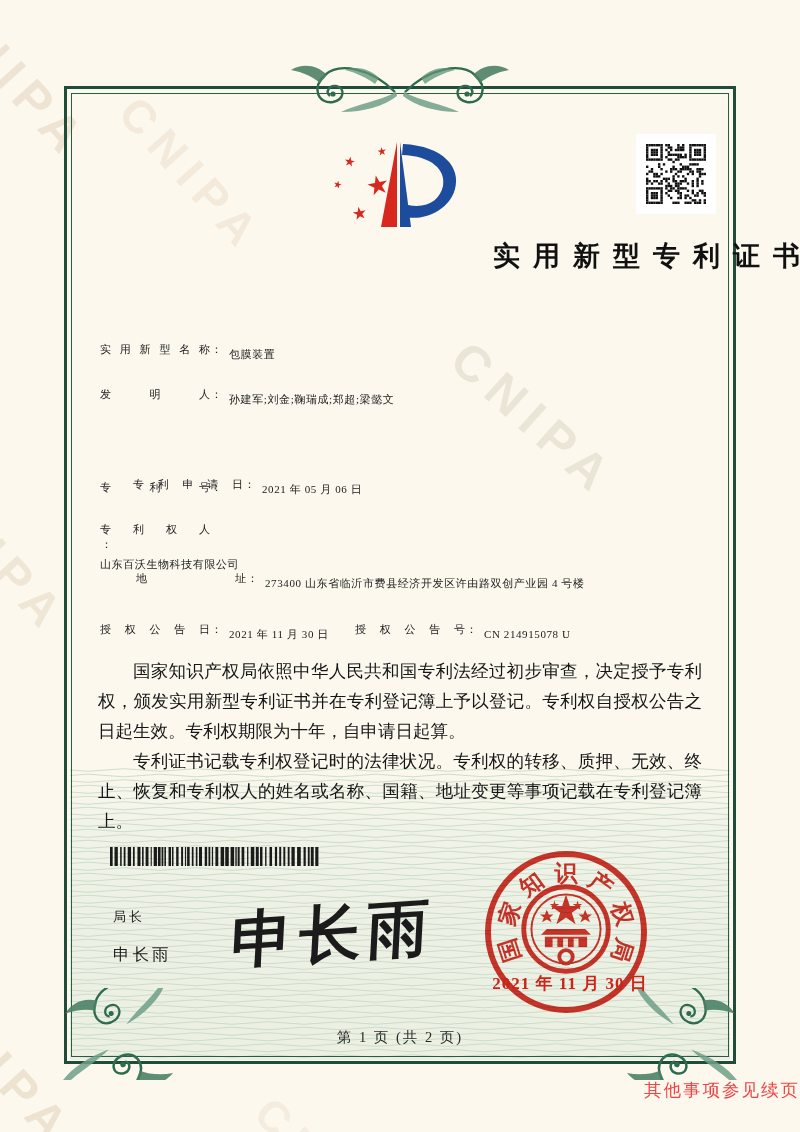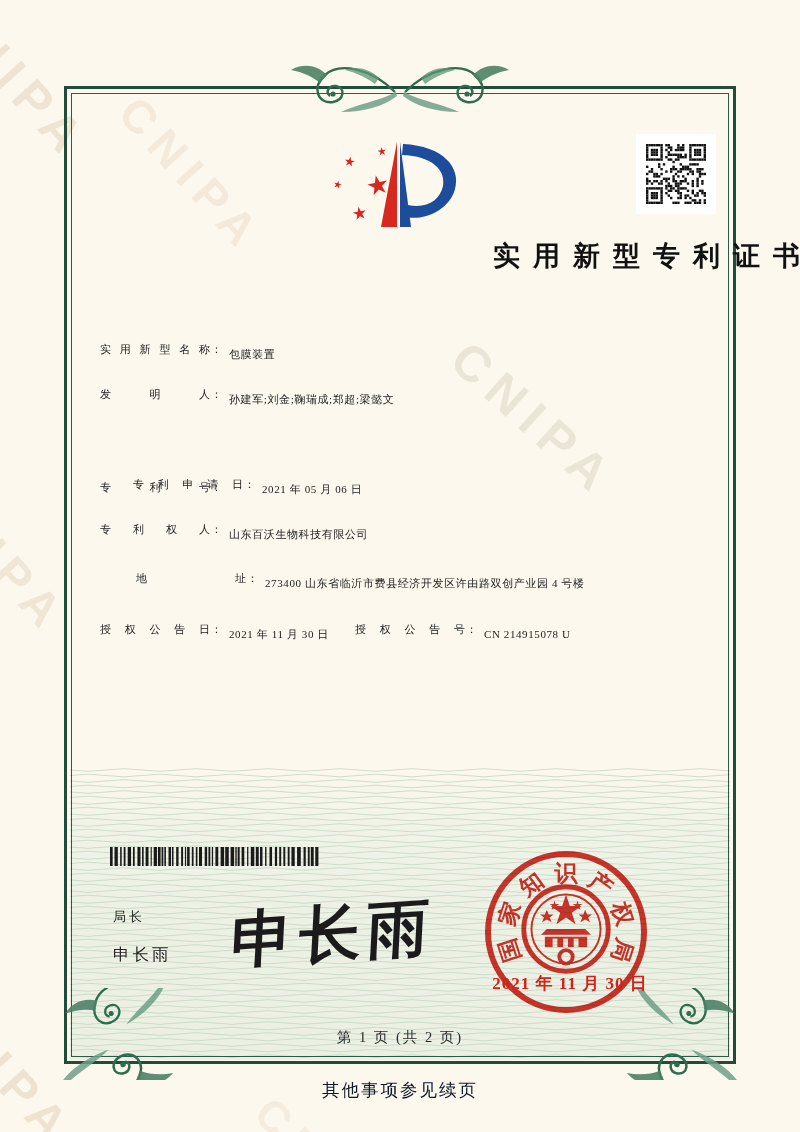--- a/index.html
+++ b/index.html
@@ -46,22 +46,22 @@
   
   .seal{position:absolute;left:485px;top:851px;width:162px;height:162px;opacity:.93;mix-blend-mode:multiply;}
   .seal-ring{position:absolute;left:0;top:0;width:150px;height:150px;border:6px solid #d3271d;border-radius:50%;}
   .seal-char{position:absolute;left:50%;top:50%;font-size:23px;font-weight:700;color:#d3271d;line-height:1;}
   .seal-emblem{position:absolute;left:33px;top:30px;}
   .seal-date{position:absolute;left:480px;top:972px;width:180px;text-align:center;font-size:17px;
              font-weight:700;color:#ce2318;letter-spacing:1px;z-index:5;}
   
   .pagenum{position:absolute;left:0;top:1028px;width:100%;text-align:center;font-size:14.5px;
            letter-spacing:2px;color:#2a2a2a;}
-  .footnote{position:absolute;left:0;top:1078px;width:100%;text-align:center;font-size:17.5px;
-            letter-spacing:2px;color:#0f172a;}
+  .footnote{position:absolute;left:0;top:1078px;width:100%;text-align:right;font-size:17.5px;
+            letter-spacing:2px;color:#ef4444;}
   .orn{position:absolute;pointer-events:none;}
 </style>
 </head>
 <body>
 
 <div class="page">
 
   <span class="wm" style="left:-34px;top:-18px;font-size:50px;color:#ecdfcd;opacity:.8;transform:rotate(48deg);">CNIPA</span>
   <span class="wm" style="left:148px;top:86px;font-size:46px;color:#f1e6d6;opacity:.75;transform:rotate(48deg);">CNIPA</span>
   <span class="wm" style="left:478px;top:330px;font-size:50px;color:#e9e4d4;opacity:.9;transform:rotate(42deg);">CNIPA</span>
@@ -458,21 +458,21 @@
   </div>
   <div class="frow" style="top:432px;margin-top:48px;">
     <span class="flabel">专利号</span>
       <span class="fcolon">：</span>
   </div>
   <div class="frow" style="top:477px;margin-left:33px;">
     <span class="flabel">专利申请日</span>
       <span class="fcolon">：</span>
     <span class="fvalue">2021 年 05 月 06 日</span>
   </div>
-  <div class="frow" style="top:522px;">
+  <div class="frow" style="top:522px;flex-direction:column;">
     <span class="flabel">专利权人</span>
       <span class="fcolon">：</span>
     <span class="fvalue">山东百沃生物科技有限公司</span>
   </div>
   <div class="frow" style="top:571px;margin-left:36px;">
     <span class="flabel">地址</span>
       <span class="fcolon">：</span>
     <span class="fvalue" style="max-width:494px;">273400  山东省临沂市费县经济开发区许由路双创产业园 4 号楼</span>
   </div>
   <div class="frow" style="top:622px;">
@@ -480,20 +480,22 @@
       <span class="fcolon">：</span>
     <span class="fvalue">2021 年 11 月 30 日</span>
     <span class="pair2">
       <span class="flabel">授权公告号</span>
         <span class="fcolon">：</span>
       <span class="fvalue">CN 214915078 U</span>
     </span>
   </div>
 
   <div class="body-text">
+    <p>国家知识产权局依照中华人民共和国专利法经过初步审查，决定授予专利权，颁发实用新型专利证书并在专利登记簿上予以登记。专利权自授权公告之日起生效。专利权期限为十年，自申请日起算。</p>
+    <p>专利证书记载专利权登记时的法律状况。专利权的转移、质押、无效、终止、恢复和专利权人的姓名或名称、国籍、地址变更等事项记载在专利登记簿上。</p>
   </div>
 
   <div class="barcode">
     <svg id="barcode-svg" width="212" height="19" viewBox="0 0 212 19">
         <rect x="0.00" y="0" width="2.66" height="19" fill="#1a1a1a"></rect>
         <rect x="4.50" y="0" width="3.32" height="19" fill="#1a1a1a"></rect>
         <rect x="10.13" y="0" width="1.55" height="19" fill="#1a1a1a"></rect>
         <rect x="13.69" y="0" width="1.81" height="19" fill="#1a1a1a"></rect>
         <rect x="17.71" y="0" width="3.35" height="19" fill="#1a1a1a"></rect>
         <rect x="22.95" y="0" width="1.75" height="19" fill="#1a1a1a"></rect>

